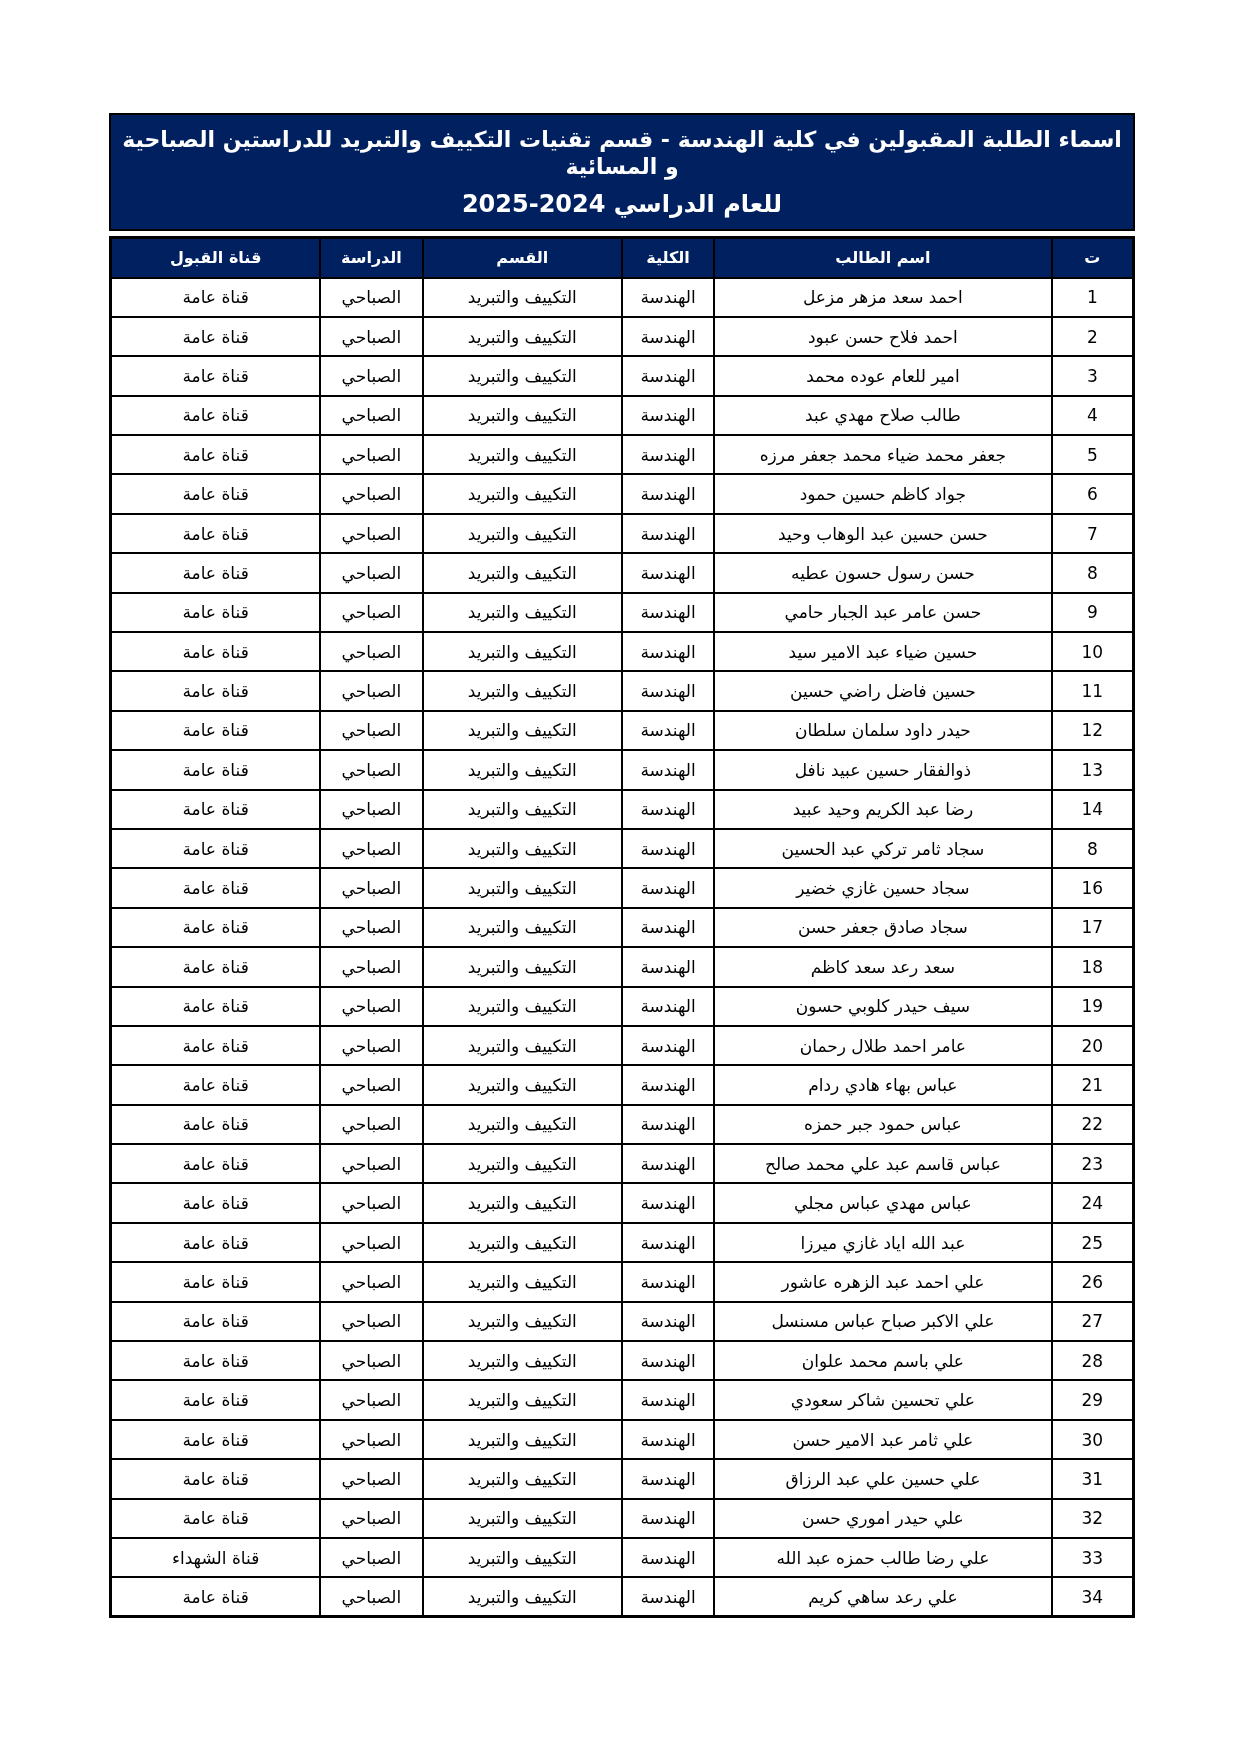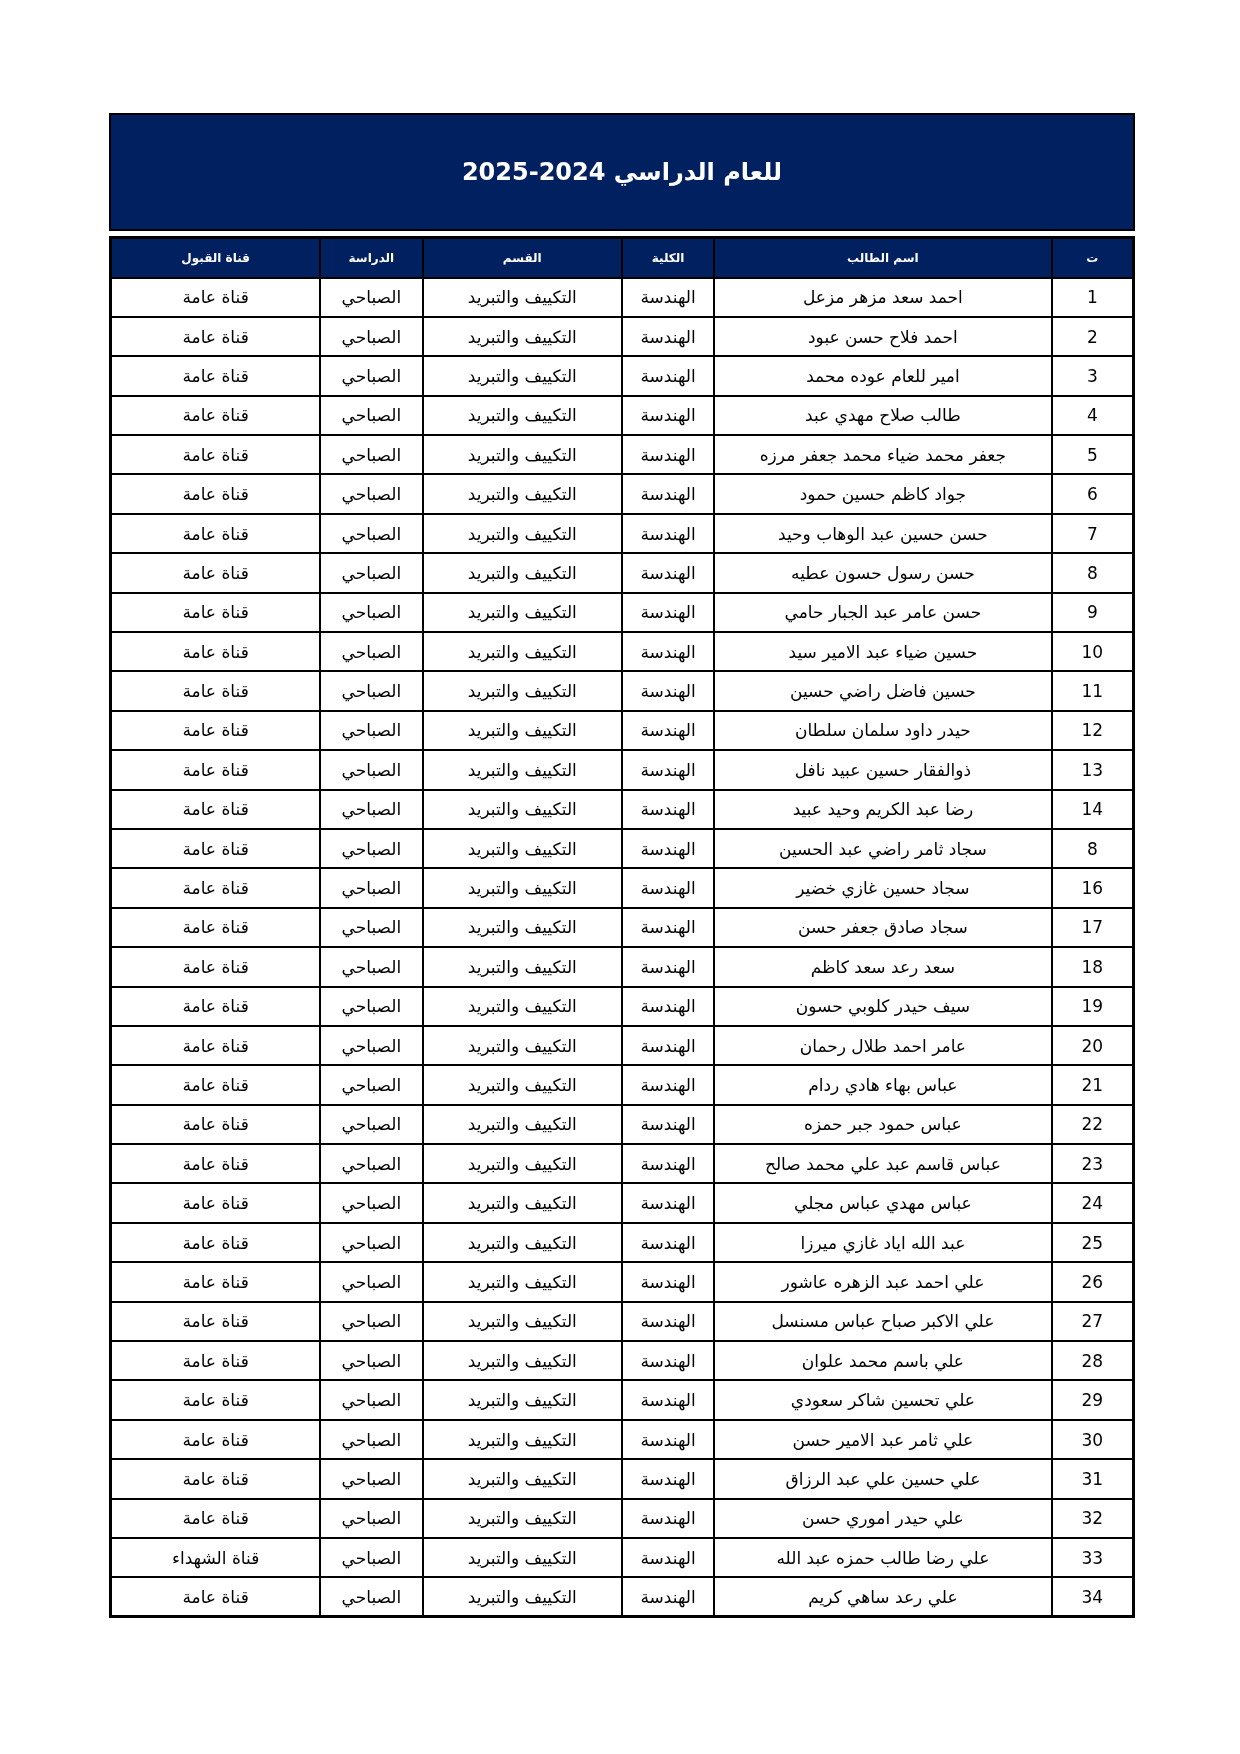--- a/index.html
+++ b/index.html
@@ -44,21 +44,21 @@
   table.students{
     width:100%;
     margin-top:5px;
     border-collapse:collapse;
     table-layout:fixed;
     border:3px solid var(--border);
   }
   table.students th{
     background:var(--navy);
     color:var(--header-text);
-    font-size:12px;
+    font-size:16px;
     font-weight:bold;
     height:40px;
     border:2px solid var(--border);
     padding:2px 4px;
     text-align:center;
   }
   table.students td{
     background:#ffffff;
     color:var(--body-text);
     font-size:17px;
@@ -75,20 +75,21 @@
   col.col-college{width:9%;}
   col.col-dept{width:19.5%;}
   col.col-study{width:10%;}
   col.col-channel{width:20.5%;}
 </style>
 </head>
 <body>
 
 <div class="sheet">
   <div class="title-block">
+    <div class="title-line1">اسماء الطلبة المقبولين في كلية الهندسة - قسم تقنيات التكييف والتبريد للدراستين الصباحية و المسائية</div>
     <div class="title-line2">للعام الدراسي 2024‏-‏2025</div>
   </div>
 
   <table class="students">
     <colgroup>
         <col class="col-no">
         <col class="col-name">
         <col class="col-college">
         <col class="col-dept">
         <col class="col-study">
@@ -212,21 +213,21 @@
         <tr>
           <td>14</td>
           <td>رضا عبد الكريم وحيد عبيد</td>
           <td>الهندسة</td>
           <td>التكييف والتبريد</td>
           <td>الصباحي</td>
           <td>قناة عامة</td>
         </tr>
         <tr>
           <td>8</td>
-          <td>سجاد ثامر راضي عبد الحسين</td>
+          <td>سجاد ثامر تركي عبد الحسين</td>
           <td>الهندسة</td>
           <td>التكييف والتبريد</td>
           <td>الصباحي</td>
           <td>قناة عامة</td>
         </tr>
         <tr>
           <td>16</td>
           <td>سجاد حسين غازي خضير</td>
           <td>الهندسة</td>
           <td>التكييف والتبريد</td>

